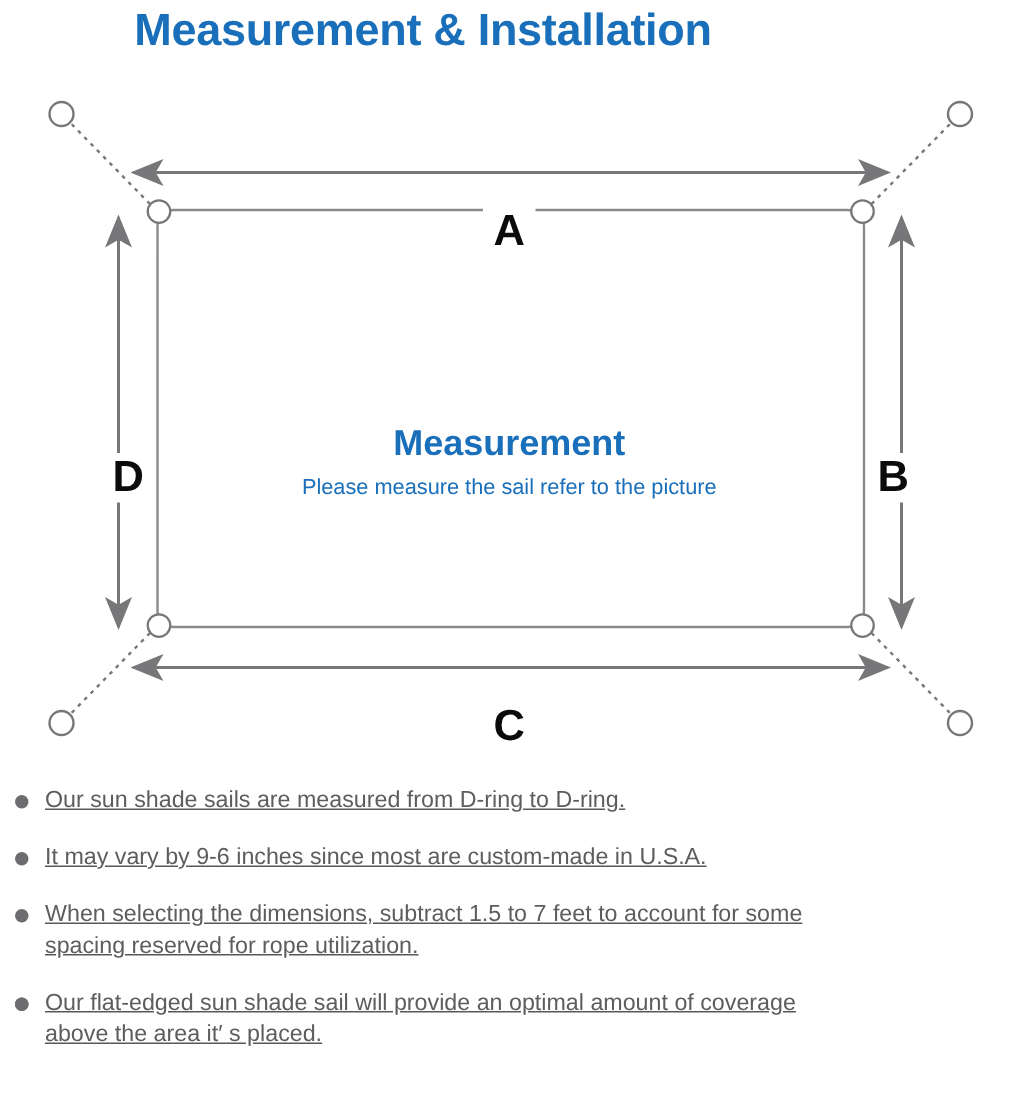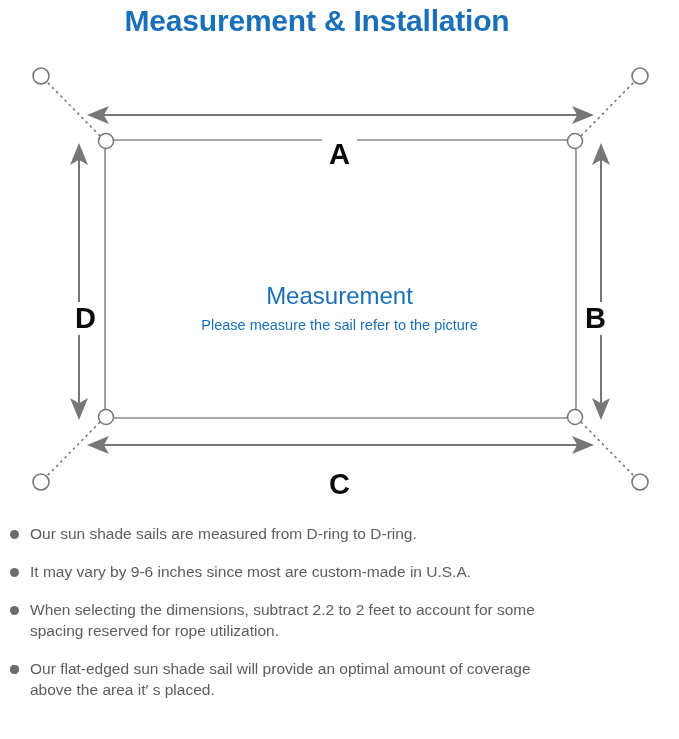--- a/index.html
+++ b/index.html
@@ -20,21 +20,20 @@
     position: absolute;
     left: 0;
     top: 2px;
     width: 564px;
     text-align: center;
     font-size: 30px;
     font-weight: bold;
     color: #1a6fba;
     letter-spacing: -0.2px;
     line-height: 38px;
-    padding-left: 35px;
   }
 
   #diagram {
     position: absolute;
     left: 0;
     top: 40px;
     width: 679px;
     height: 480px;
   }
 
@@ -44,21 +43,21 @@
 
   .center-label {
     position: absolute;
     left: 0;
     width: 679px;
     text-align: center;
   }
   #measurement-heading {
     top: 242px;
     font-size: 24px;
-    font-weight: normal;
+    font-weight: bold;
     color: #1a6fba;
   }
   #measurement-sub {
     top: 277px;
     font-size: 14.5px;
     color: #1a6fba;
   }
 
   .dim-letter {
     position: absolute;
@@ -73,20 +72,21 @@
   #dim-a { left: 322px; top: 98px; }
   #dim-c { left: 322px; top: 428px; }
   #dim-d { left: 68px; top: 262px; }
   #dim-b { left: 578px; top: 262px; }
 
   #notes {
     position: absolute;
     left: 0;
     top: 523px;
     width: 545px;
+    text-decoration: underline;
   }
   .note-item {
     position: relative;
     padding-left: 30px;
     margin: 0 0 17px 0;
     font-size: 15.5px;
     line-height: 21px;
     color: #5d5d5f;
     padding-right: 6px;
   }
@@ -156,21 +156,21 @@
   <div class="note-item">
     <span class="note-bullet"></span>
     <span>Our sun shade sails are measured from D-ring to D-ring.</span>
   </div>
   <div class="note-item">
     <span class="note-bullet"></span>
     <span>It may vary by 9-6 inches since most are custom-made in U.S.A.</span>
   </div>
   <div class="note-item">
     <span class="note-bullet"></span>
-    <span>When selecting the dimensions, subtract 2.2 to 2 feet to account for some spacing reserved for rope utilization.</span>
+    <span>When selecting the dimensions, subtract 1.5 to 7 feet to account for some spacing reserved for rope utilization.</span>
   </div>
   <div class="note-item">
     <span class="note-bullet"></span>
   </div>
   <div class="note-item">
     <span class="note-bullet"></span>
     <span>Our flat-edged sun shade sail will provide an optimal amount of coverage above the area it′ s placed.</span>
   </div>
 </div>
 

